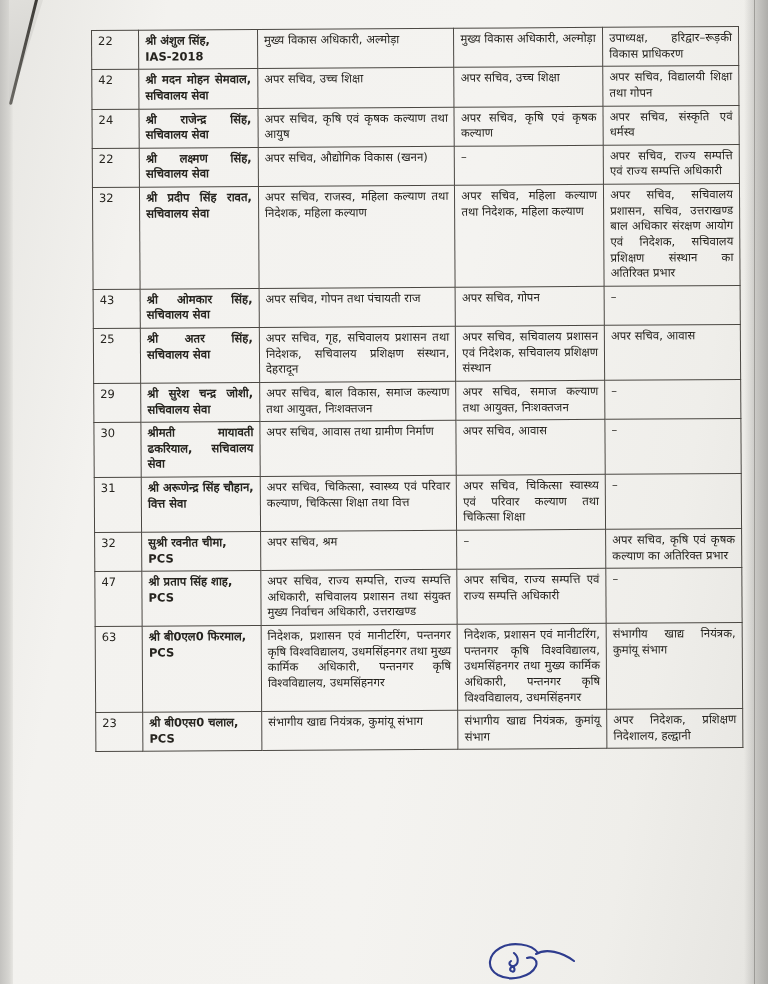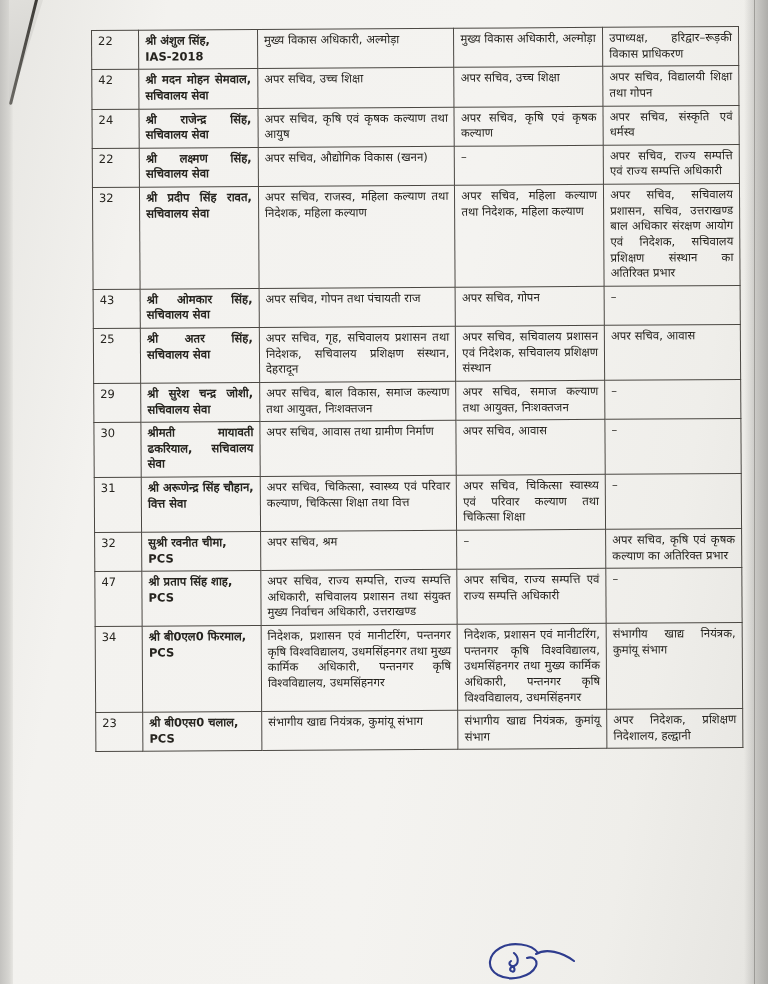--- a/index.html
+++ b/index.html
@@ -169,21 +169,21 @@
   <tr>
     <td class="c-sno">47</td>
     <td class="c-name">श्री प्रताप सिंह शाह,
 PCS</td>
     <td class="c-p1">अपर सचिव, राज्य सम्पत्ति, राज्य सम्पत्ति अधिकारी, सचिवालय प्रशासन तथा संयुक्त मुख्य निर्वाचन अधिकारी, उत्तराखण्ड</td>
     <td class="c-p2">अपर सचिव, राज्य सम्पत्ति एवं राज्य सम्पत्ति अधिकारी</td>
     <td class="c-p3 dash">–</td>
   </tr>
 
   <tr>
-    <td class="c-sno">34</td>
+    <td class="c-sno">63</td>
     <td class="c-name">श्री बी0एल0 फिरमाल,
 PCS</td>
     <td class="c-p1">निदेशक, प्रशासन एवं मानीटरिंग, पन्तनगर कृषि विश्वविद्यालय, उधमसिंहनगर तथा मुख्य कार्मिक अधिकारी, पन्तनगर कृषि विश्वविद्यालय, उधमसिंहनगर</td>
     <td class="c-p2">निदेशक, प्रशासन एवं मानीटरिंग, पन्तनगर कृषि विश्वविद्यालय, उधमसिंहनगर तथा मुख्य कार्मिक अधिकारी, पन्तनगर कृषि विश्वविद्यालय, उधमसिंहनगर</td>
     <td class="c-p3">संभागीय खाद्य नियंत्रक, कुमांयू संभाग</td>
   </tr>
 
   <tr>
     <td class="c-sno">23</td>
     <td class="c-name">श्री बी0एस0 चलाल,

